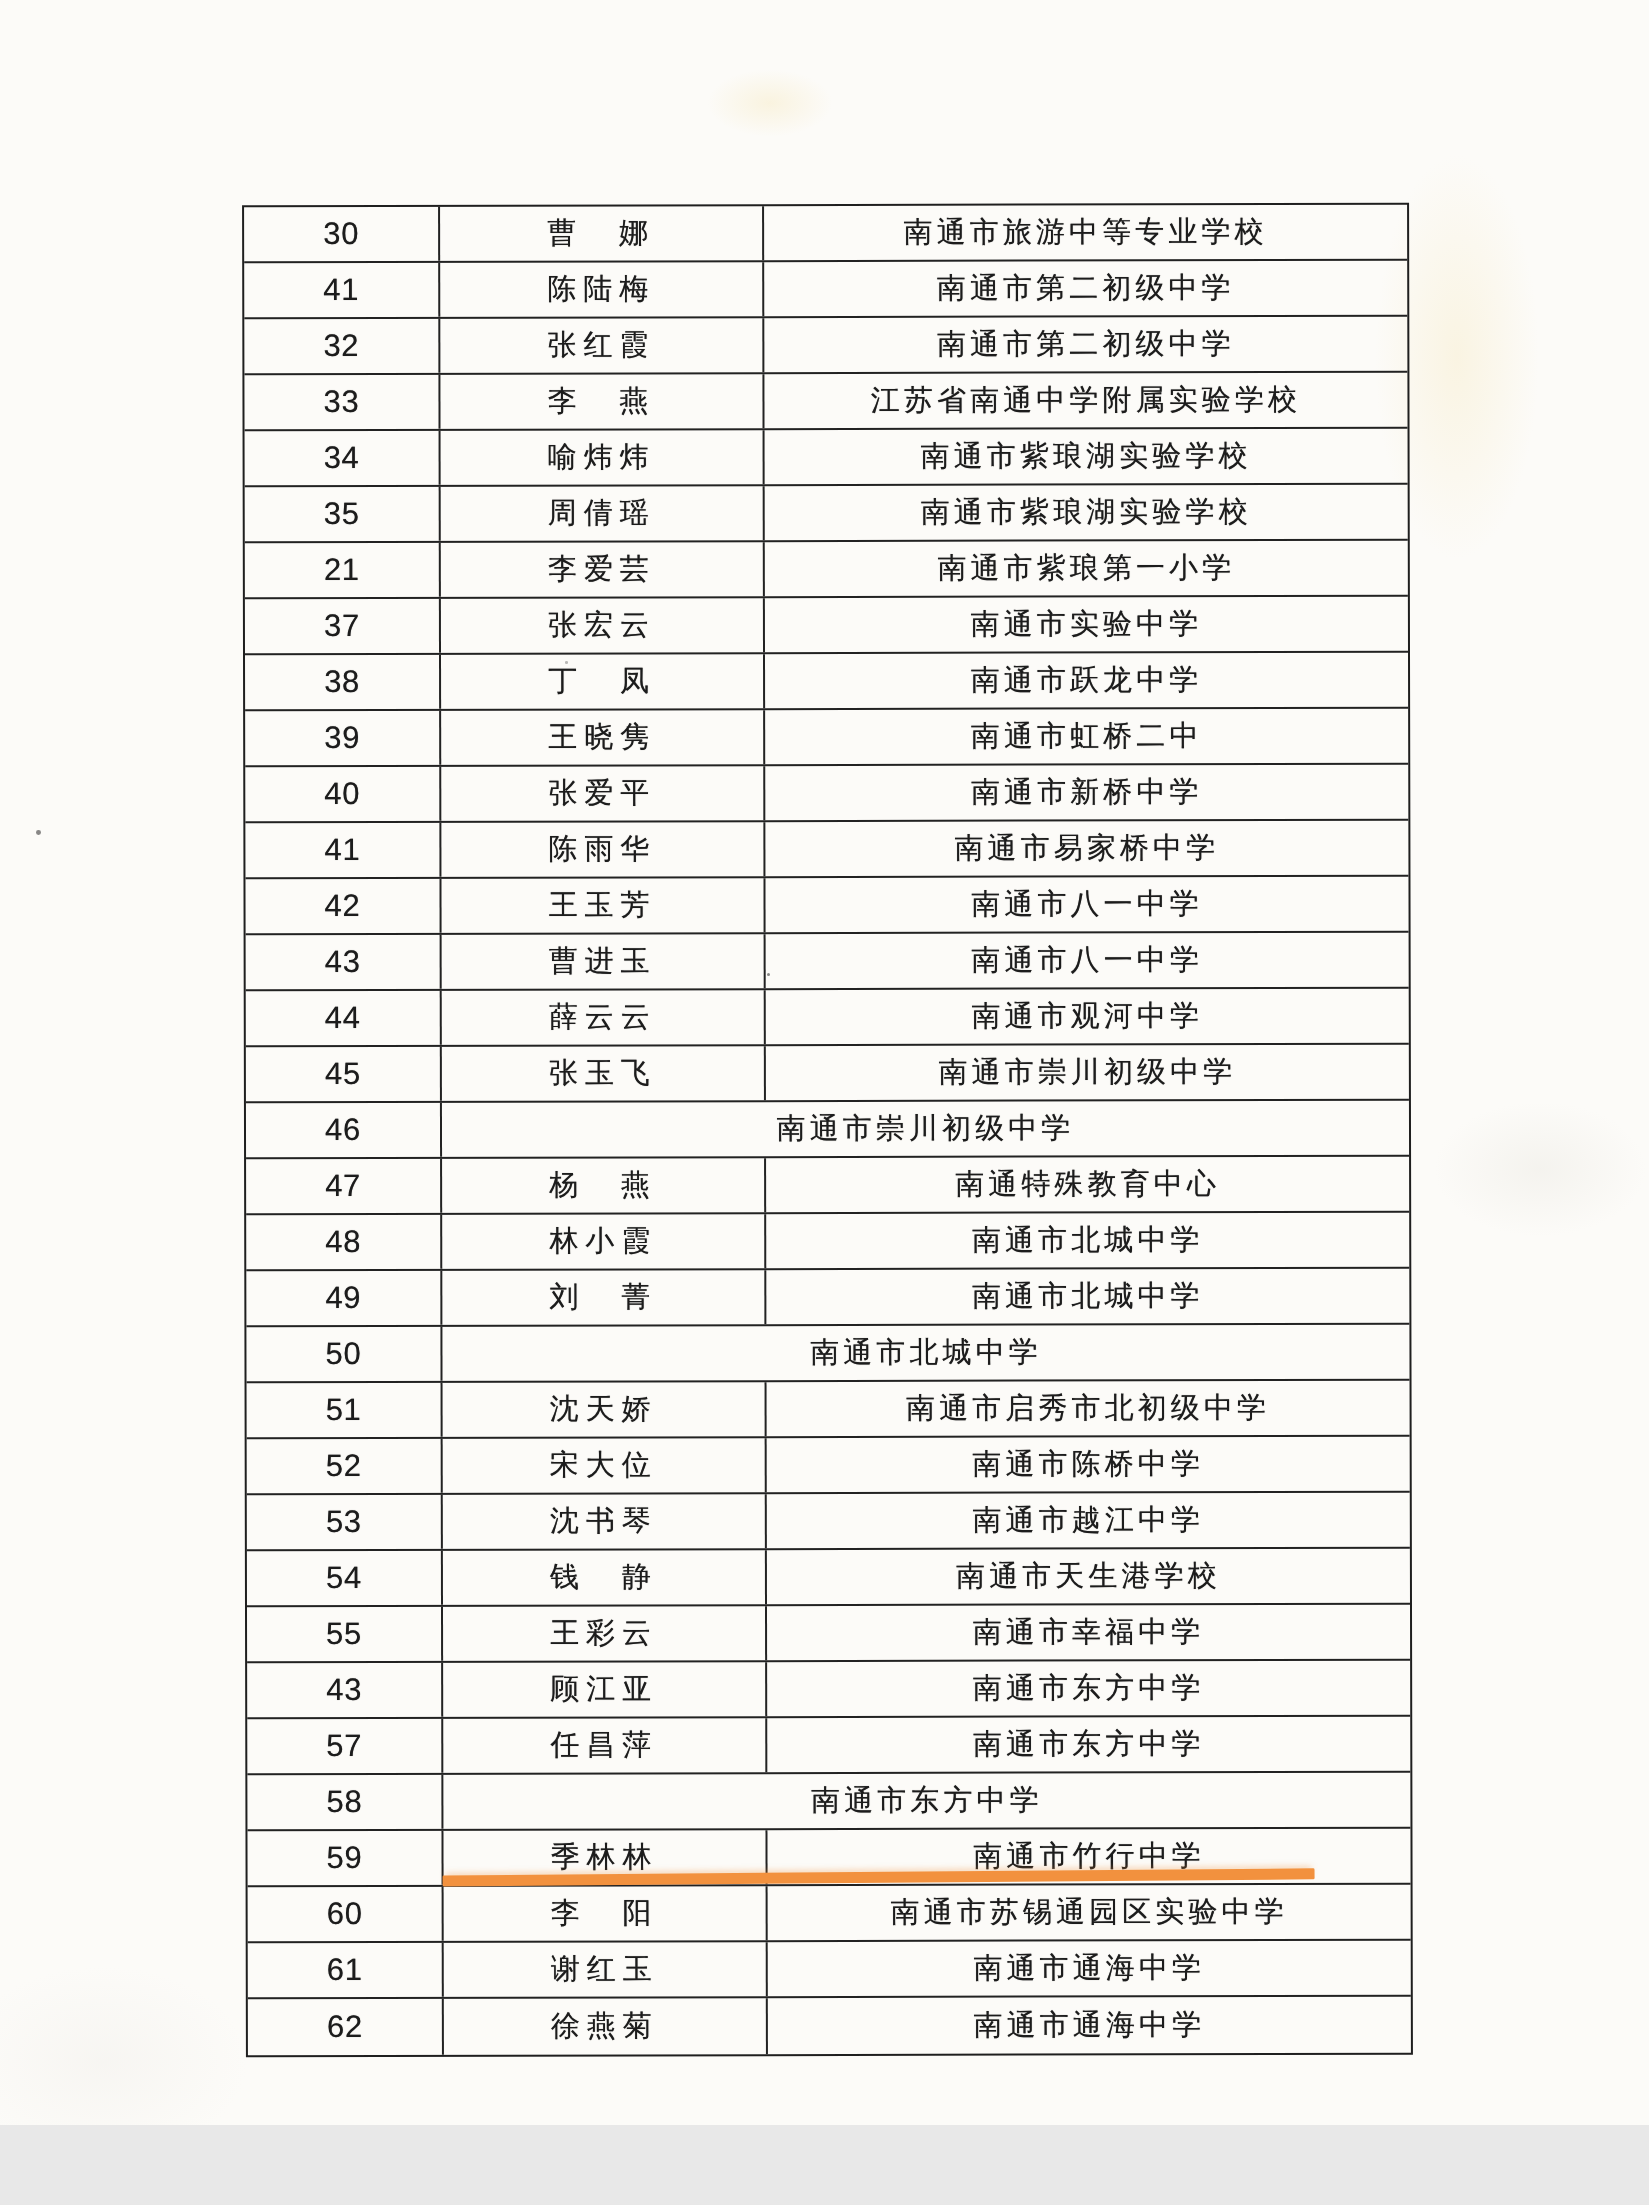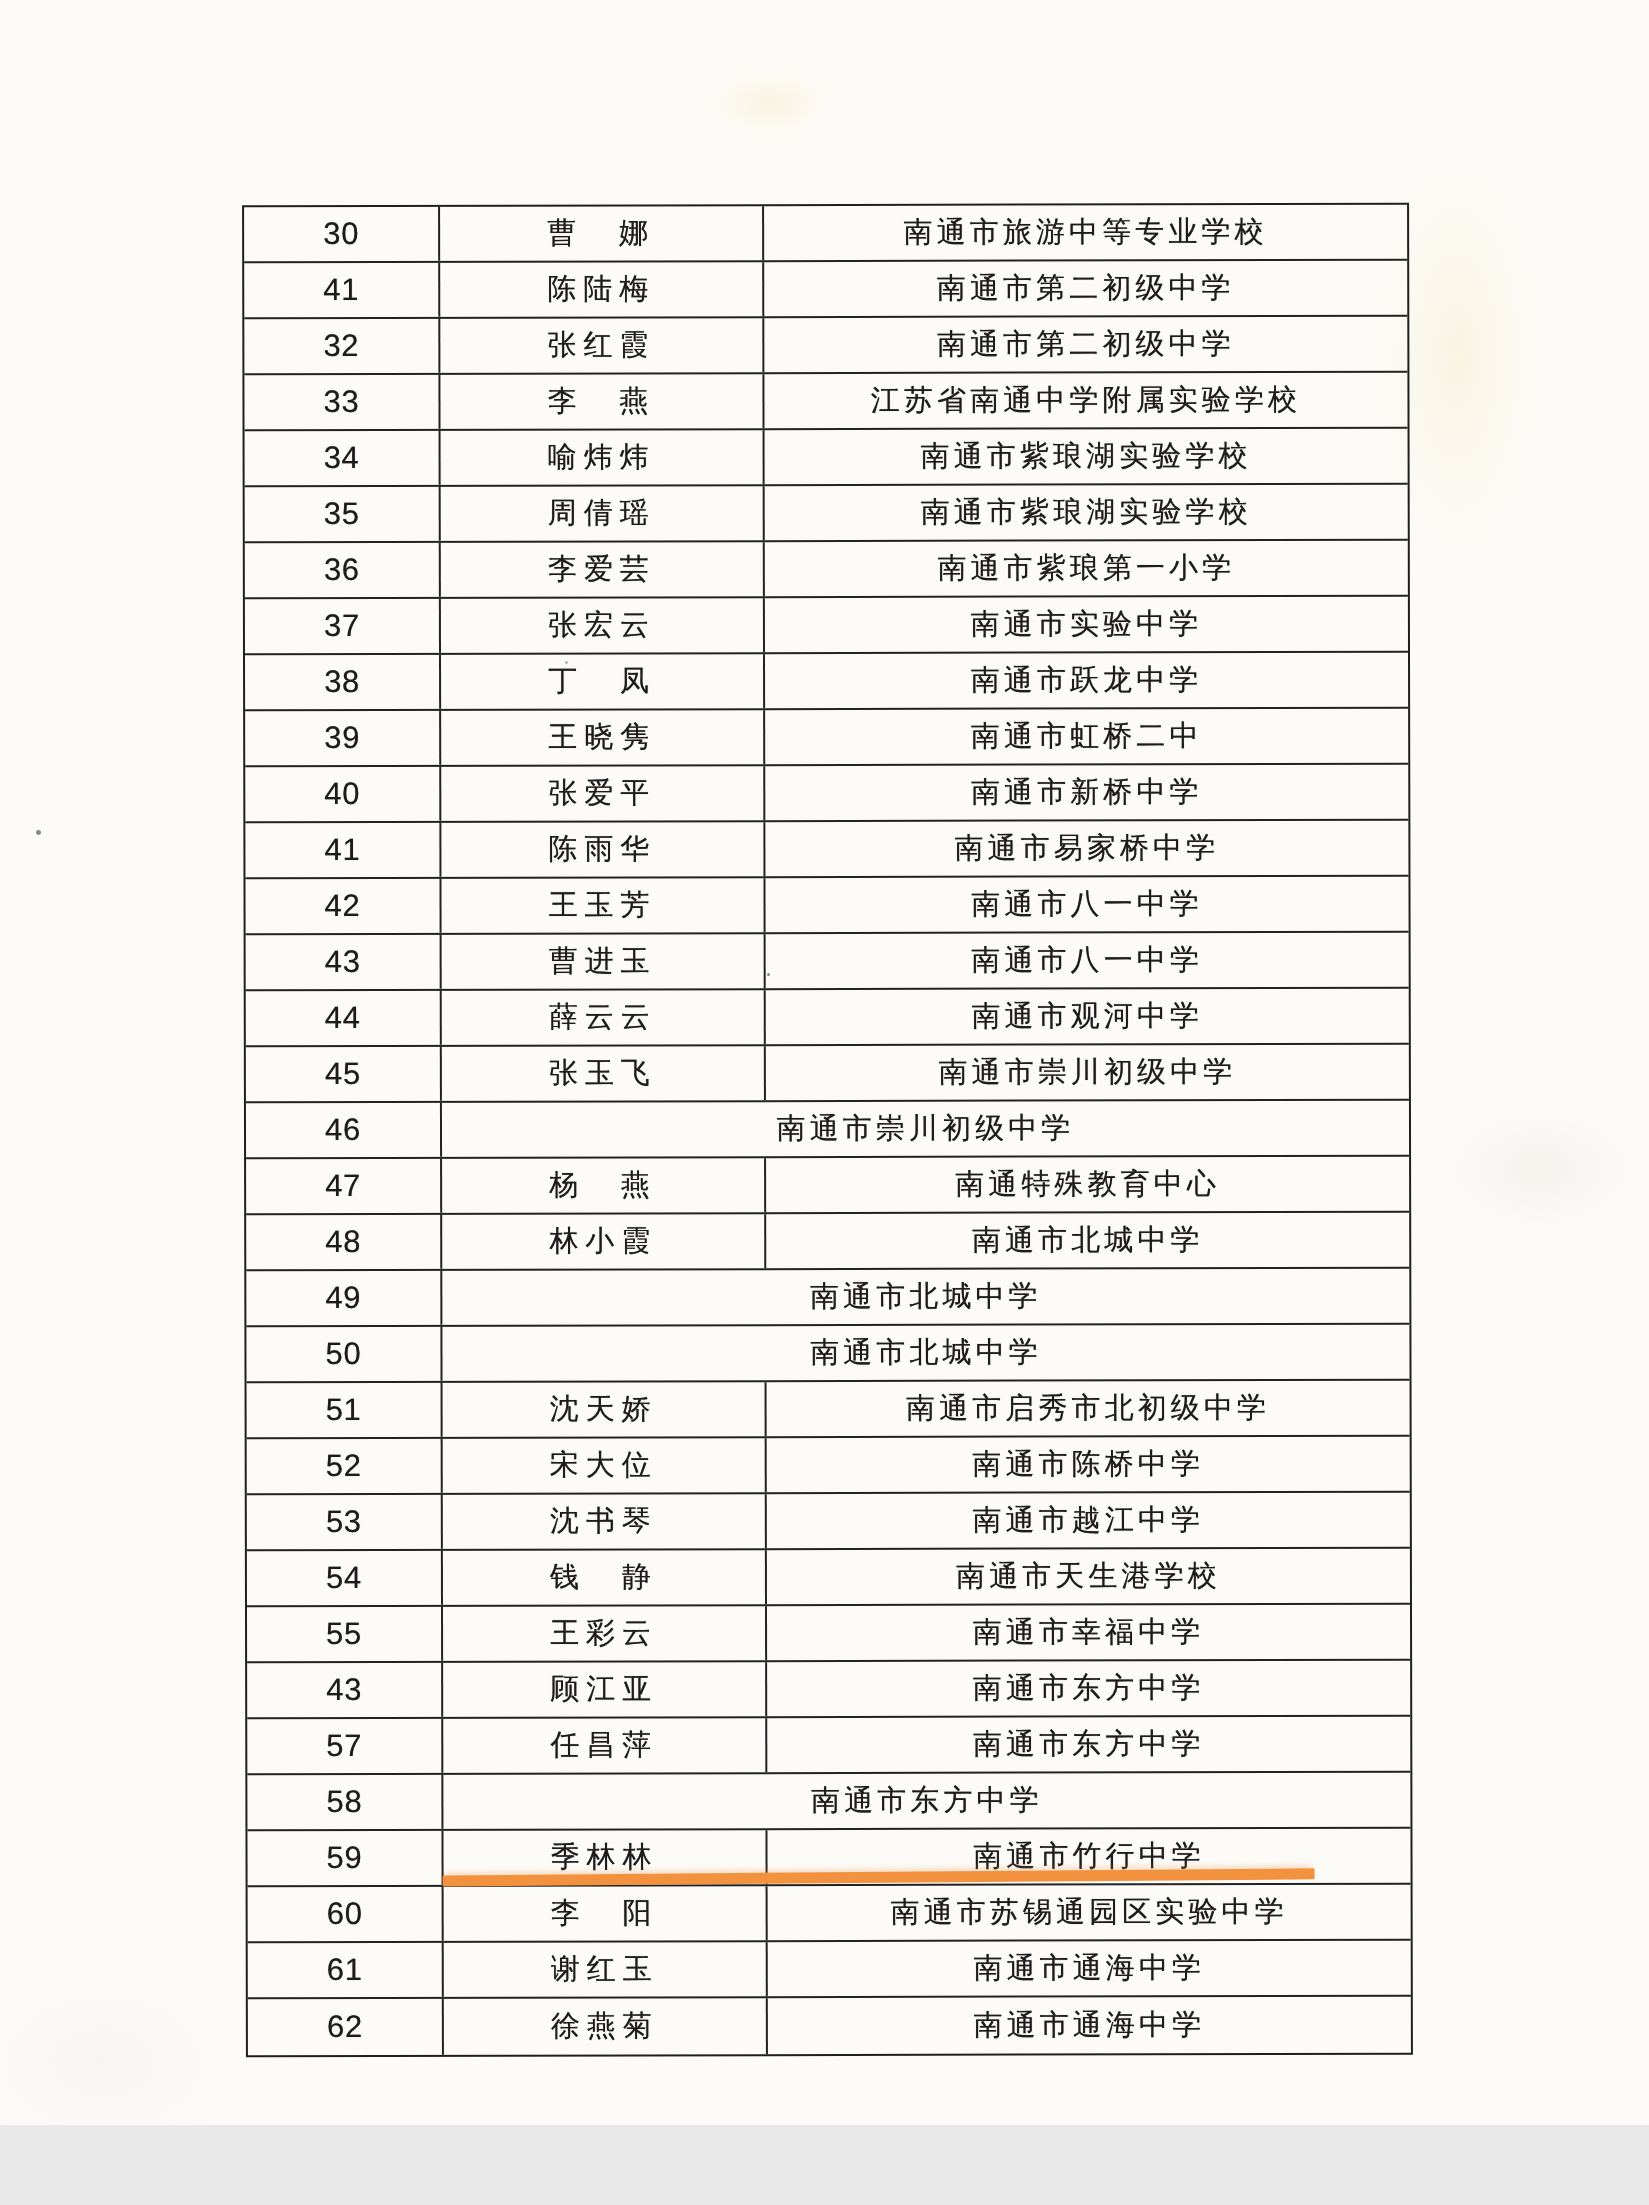--- a/index.html
+++ b/index.html
@@ -127,21 +127,21 @@
   </div>
 
   <div class="row">
     <div class="cell no">35</div>
     <div class="cell name">周倩瑶</div>
     <div class="cell school">南通市紫琅湖实验学校</div>
 
   </div>
 
   <div class="row">
-    <div class="cell no">36</div>
+    <div class="cell no">21</div>
     <div class="cell name">李爱芸</div>
     <div class="cell school">南通市紫琅第一小学</div>
 
   </div>
 
   <div class="row">
     <div class="cell no">37</div>
     <div class="cell name">张宏云</div>
     <div class="cell school">南通市实验中学</div>
 
@@ -218,20 +218,21 @@
 
   <div class="row">
     <div class="cell no">48</div>
     <div class="cell name">林小霞</div>
     <div class="cell school">南通市北城中学</div>
 
   </div>
 
   <div class="row">
     <div class="cell no">49</div>
+    <div class="cell name">刘　菁</div>
     <div class="cell school">南通市北城中学</div>
 
   </div>
 
   <div class="row">
     <div class="cell no">50</div>
     <div class="cell school">南通市北城中学</div>
 
   </div>
 

